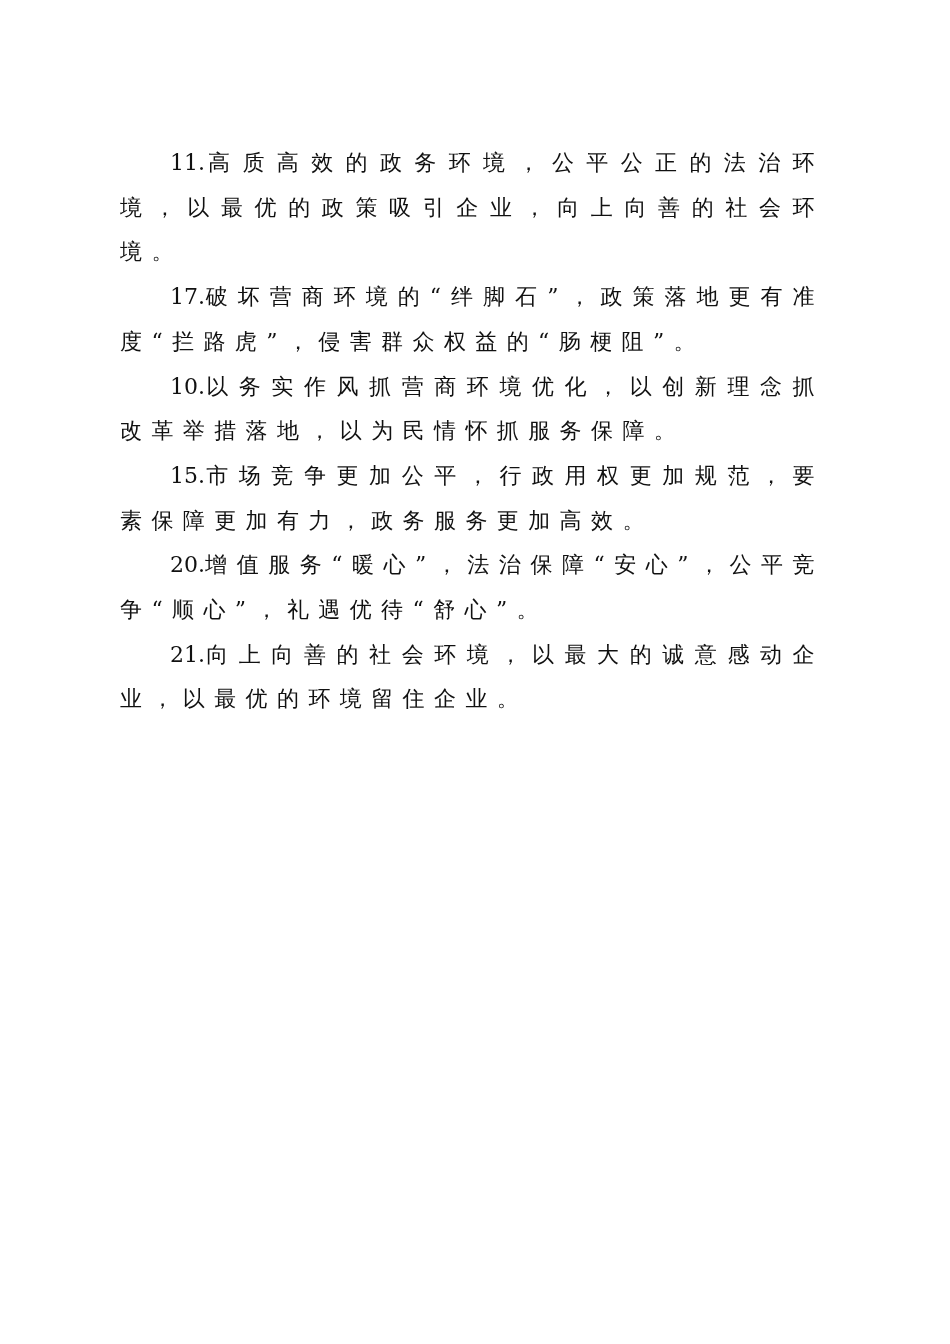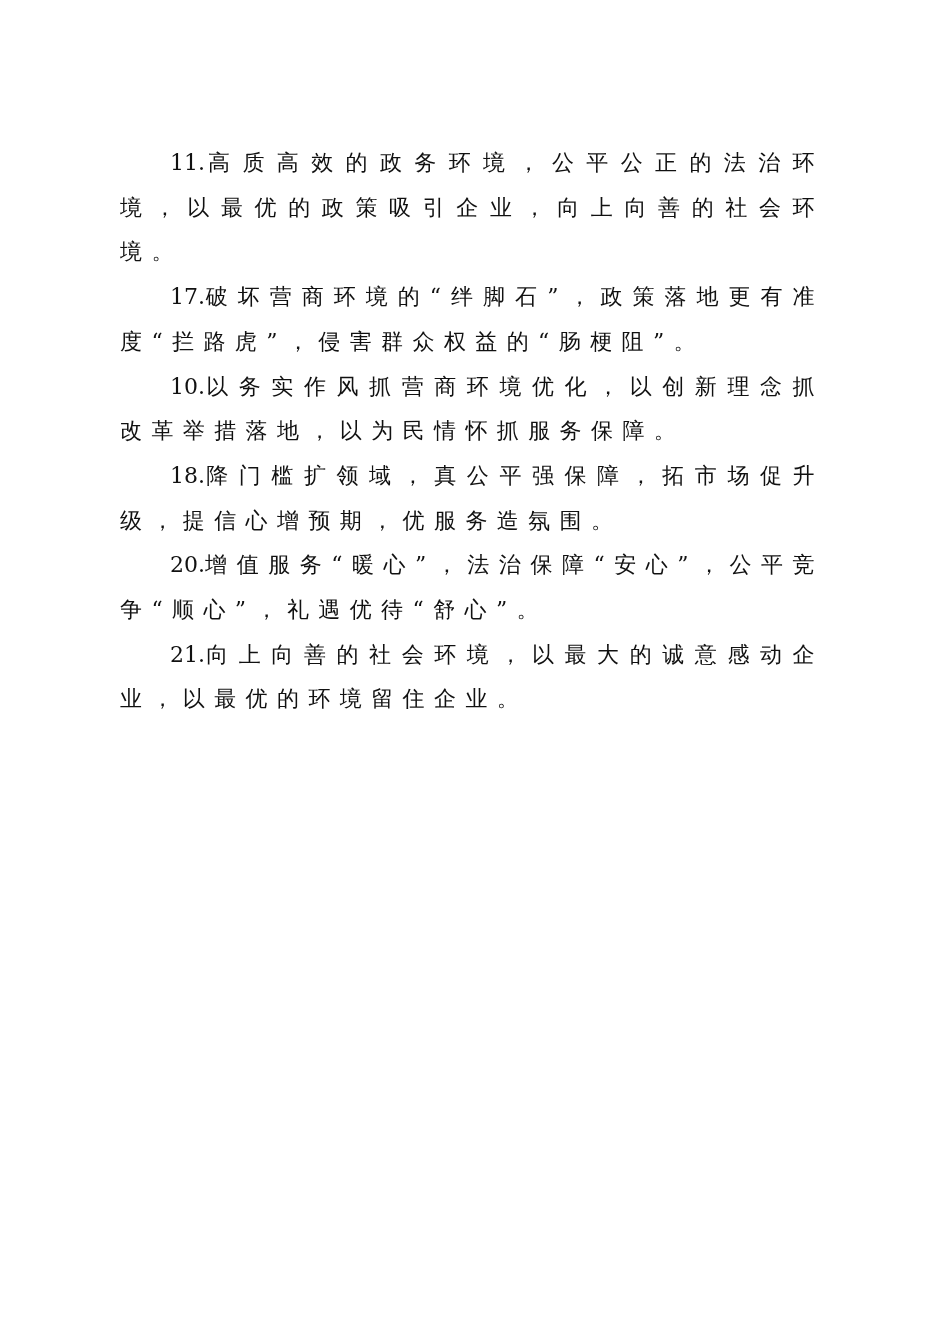--- a/index.html
+++ b/index.html
@@ -33,16 +33,16 @@
     letter-spacing: 0;
   }
 </style>
 </head>
 <body>
 
 <div class="page">
   <p class="para"><span class="num">11.</span><span>高质高效的政务环境，公平公正的法治环境，以最优的政策吸引企业，向上向善的社会环境。</span></p>
   <p class="para"><span class="num">17.</span><span>破坏营商环境的“绊脚石”，政策落地更有准度“拦路虎”，侵害群众权益的“肠梗阻”。</span></p>
   <p class="para"><span class="num">10.</span><span>以务实作风抓营商环境优化，以创新理念抓改革举措落地，以为民情怀抓服务保障。</span></p>
-  <p class="para"><span class="num">18.</span><span>降门槛扩领域，真公平强保障，拓市场促升级，提信心增预期，优服务造氛围。</span></p>
+  <p class="para"><span class="num">15.</span><span>市场竞争更加公平，行政用权更加规范，要素保障更加有力，政务服务更加高效。</span></p>
   <p class="para"><span class="num">20.</span><span>增值服务“暖心”，法治保障“安心”，公平竞争“顺心”，礼遇优待“舒心”。</span></p>
   <p class="para"><span class="num">21.</span><span>向上向善的社会环境，以最大的诚意感动企业，以最优的环境留住企业。</span></p>
 </div>
 
 </body></html>

